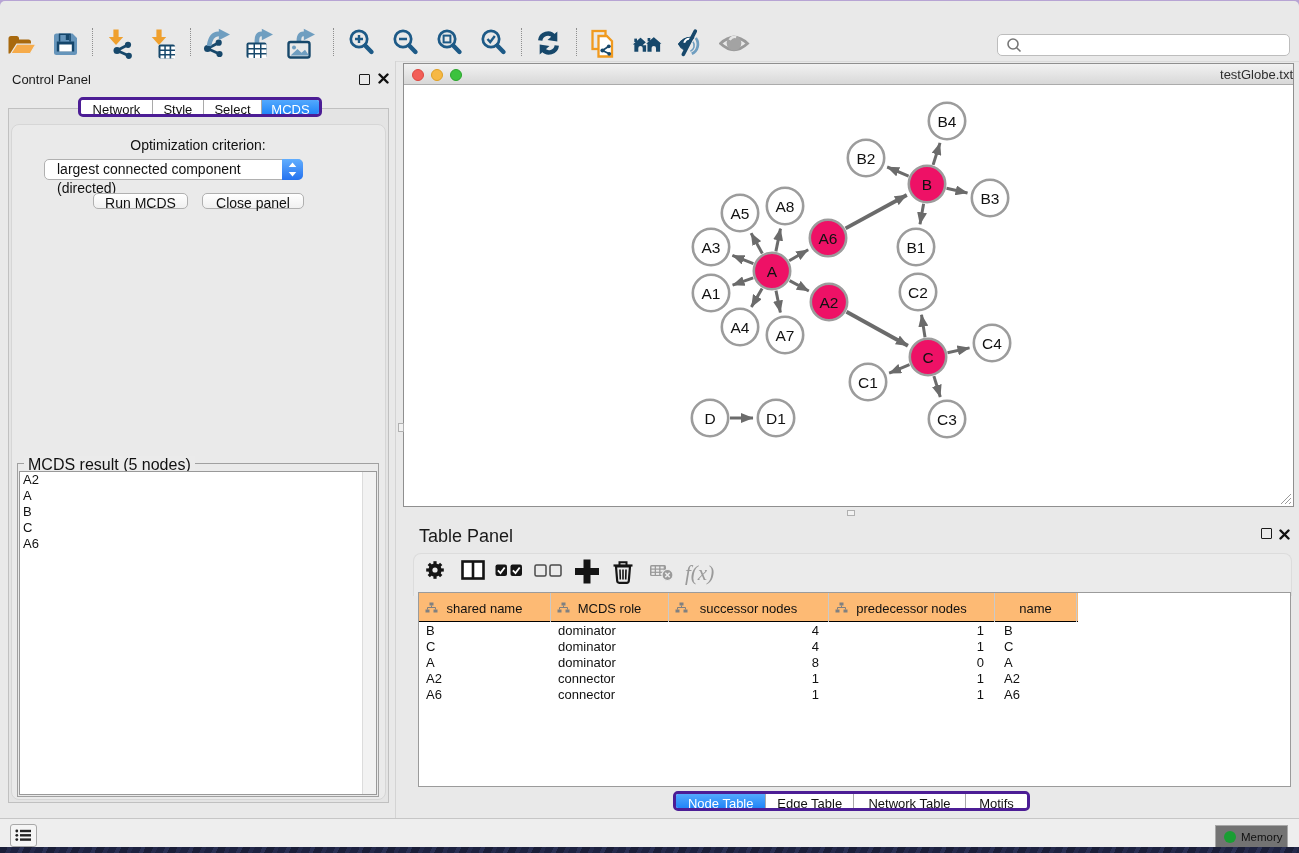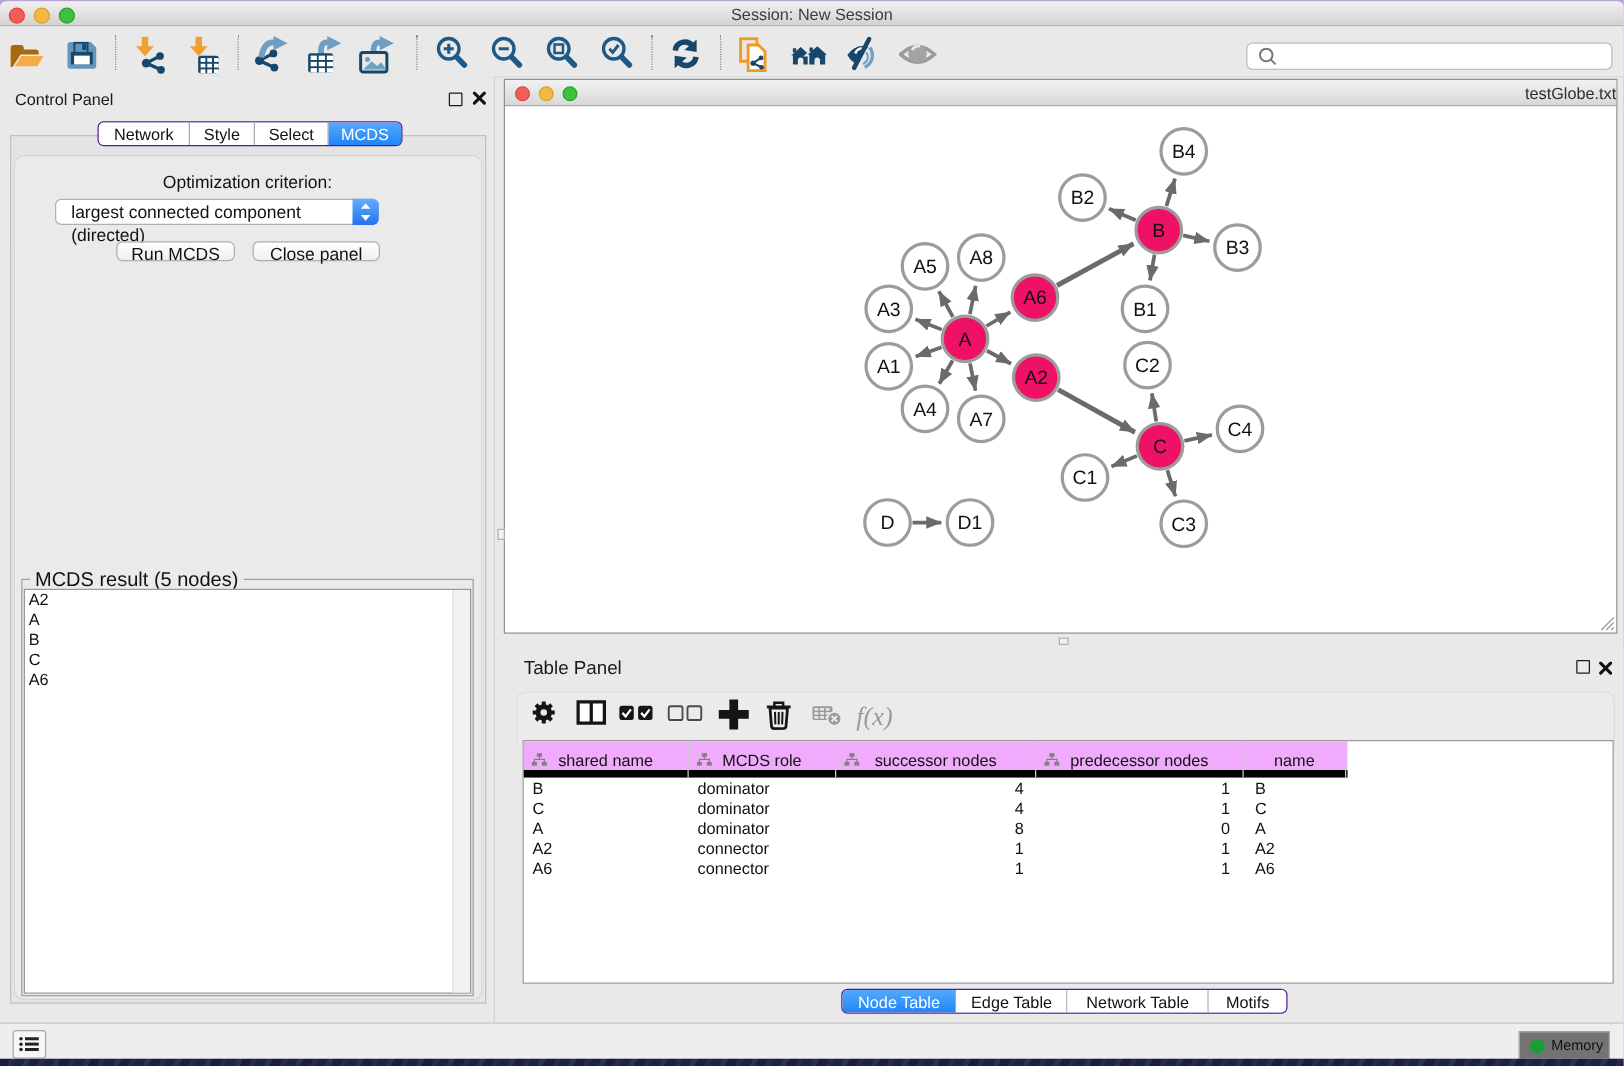--- a/index.html
+++ b/index.html
@@ -17,21 +17,21 @@
 
 #toolbar { position:absolute; left:0; top:21px; width:1299px; height:39px; background:#e9e9e9; }
 .sep { position:absolute; top:6px; height:28px; width:0; border-left:1px dotted #8f8f8f; }
 .ticon { position:absolute; top:0; }
 #search { position:absolute; left:997px; top:12px; width:293px; height:22px; background:#fff; border:1px solid #bdbdbd; border-radius:5px; }
 
 #cpanel { position:absolute; left:0; top:60px; width:396px; height:757px; background:#e9e9e9; border-right:1px solid #d4d4d4; }
 #cpanel .ptitle { position:absolute; left:12px; top:11px; font-size:13px; color:#1a1a1a; }
 .sqicon { position:absolute; width:11px; height:11px; border:1.5px solid #1a1a1a; border-radius:1px; }
 
-.tabs { position:absolute; display:flex; height:20px; z-index:6; border:1px solid #4c1d95; border-radius:5px; background:#fff; overflow:hidden; }
+.tabs { position:absolute; display:flex; height:20px; z-index:6; border:3px solid #4c1d95; border-radius:5px; background:#fff; overflow:hidden; }
 .tabs .tab { font-size:13px; color:#111; text-align:center; line-height:19px; border-right:1px solid #a9a9a9; background:#fff; }
 .tabs .tab:last-child { border-right:none; }
 .tabs .sel { background:linear-gradient(#53a9fd,#2185f8); color:#fff; }
 #cframe { position:absolute; left:8px; top:47px; width:381px; height:695px; background:#e4e4e4; border:1px solid #c0c0c0; }
 #cinner { position:absolute; left:11px; top:63px; width:375px; height:676px; background:#eaeaea; border:1px solid #d6d6d6; border-radius:8px; }
 #optlabel { z-index:5; position:absolute; left:0; top:76px; width:396px; text-align:center; font-size:14px; color:#111; }
 #dropdown { z-index:5; position:absolute; left:44px; top:98px; width:259px; height:21px; background:#fff; border:1px solid #b0b0b0; border-radius:5px; font-size:14px; color:#111; line-height:19px; padding-left:12px; }
 #dropbtn { position:absolute; right:-1px; top:-1px; width:21px; height:21px; border-radius:0 5px 5px 0; background:linear-gradient(#61aefe,#2572ef); }
 .btn { z-index:5; position:absolute; height:16px; background:linear-gradient(#ffffff,#f0f0f0); border:1px solid #b0b0b0; border-radius:5px; font-size:14px; color:#111; text-align:center; line-height:18px; }
 #groupbox { z-index:5; position:absolute; left:17px; top:402px; width:362px; height:334px; border:1px solid #a0a0a0; }
@@ -44,41 +44,35 @@
 #netwin { position:absolute; left:403px; top:62px; width:891px; height:444px; background:#fff; border:1px solid #8f8f8f; }
 #nettitle { position:absolute; left:0; top:0; width:100%; height:21px; background:linear-gradient(#f2f2f2,#d8d8d8); border-bottom:1px solid #ababab; }
 #nettitle .tl { width:12px; height:12px; top:5px; }
 #nettitle .t1 { left:8px; background:#f25e57; border:1px solid #dd4741; }
 #nettitle .t2 { left:27px; background:#f6b844; border:1px solid #dfa023; }
 #nettitle .t3 { left:46px; background:#3cc23e; border:1px solid #2aa42c; }
 #nettitle .tt { position:absolute; top:3px; width:100%; text-align:right; font-size:13px; color:#2e2e2e; }
 #graph { position:absolute; left:0px; top:22px; }
 
 #tpanel { position:absolute; left:396px; top:517px; width:903px; height:300px; background:#e9e9e9; }
-#tpanel .ptitle { position:absolute; left:23px; top:8px; font-size:15px; color:#1a1a1a; }
+#tpanel .ptitle { position:absolute; left:23px; top:8px; font-size:18px; color:#1a1a1a; }
 #ttoolbar { position:absolute; left:17px; top:35px; width:879px; height:43px; background:#ebebeb; border:1px solid #dcdcdc; border-radius:8px 8px 0 0; border-bottom:none; }
 #ttable { position:absolute; left:22px; top:74px; width:873px; height:195px; background:#fff; border:1px solid #9b9b9b; }
-#thead { position:absolute; left:0; top:0; width:659px; height:29px; background:#f0abfc; border-bottom:6px solid #000000; }
+#thead { position:absolute; left:0; top:0; width:659px; height:29px; background:#fdba74; border-bottom:1px solid #000000; }
 .hcell { overflow:hidden; position:absolute; top:0; height:29px; border-right:1px solid #c9c9c9; font-size:13px; color:#111; text-align:center; line-height:31px; }
 .trow { position:absolute; font-size:13px; color:#111; height:16px; line-height:16px; }
 
 #statusbar { position:absolute; left:0; top:817px; width:1299px; height:30px; background:#eeeeee; border-top:1px solid #c6c6c6; }
 #memorybtn { position:absolute; right:11px; top:6px; width:73px; height:23px; background:#737373; border:1px solid #a8a8a8; font-size:11.5px; color:#111; }
 #listbtn { position:absolute; left:10px; top:5px; width:27px; height:23px; background:#f5f5f5; border:1px solid #a8a8a8; border-radius:3px; }
 #deskbottom { position:absolute; left:0; top:847px; width:1299px; height:6px; background:repeating-linear-gradient(115deg,#1a1e38 0 7px,#252a4c 7px 11px,#1d2240 11px 18px,#2a3054 18px 22px); }
 </style>
 </head>
 <body>
 <div id="win">
-  <div id="titlebar">
-    <div class="tl t1"></div>
-      <div class="tl t2"></div>
-      <div class="tl t3"></div>
-    <div id="titletext">Session: New Session</div>
-  </div>
   <div id="toolbar">
       <div class="sep" style="left:92px;"></div>
       <div class="sep" style="left:190px;"></div>
       <div class="sep" style="left:333px;"></div>
       <div class="sep" style="left:521px;"></div>
       <div class="sep" style="left:576px;"></div>
       <svg class="ticon" style="left:5px; top:6px;" width="32" height="32">
         <path d="M3.5 25.5 V10.5 a2.5 2.5 0 0 1 2.5 -2.5 h5.5 a2.5 2.5 0 0 1 2.5 2.5 v1 h9.5 a2.5 2.5 0 0 1 2.5 2.5 v11.5 z" fill="#a8690e"></path>
         <path d="M5.8 25.5 L11.8 16.2 H30.8 L25.3 25.5 z" fill="#f6ab4a" stroke="#e9e9e9" stroke-width="1.2"></path>
       </svg>

